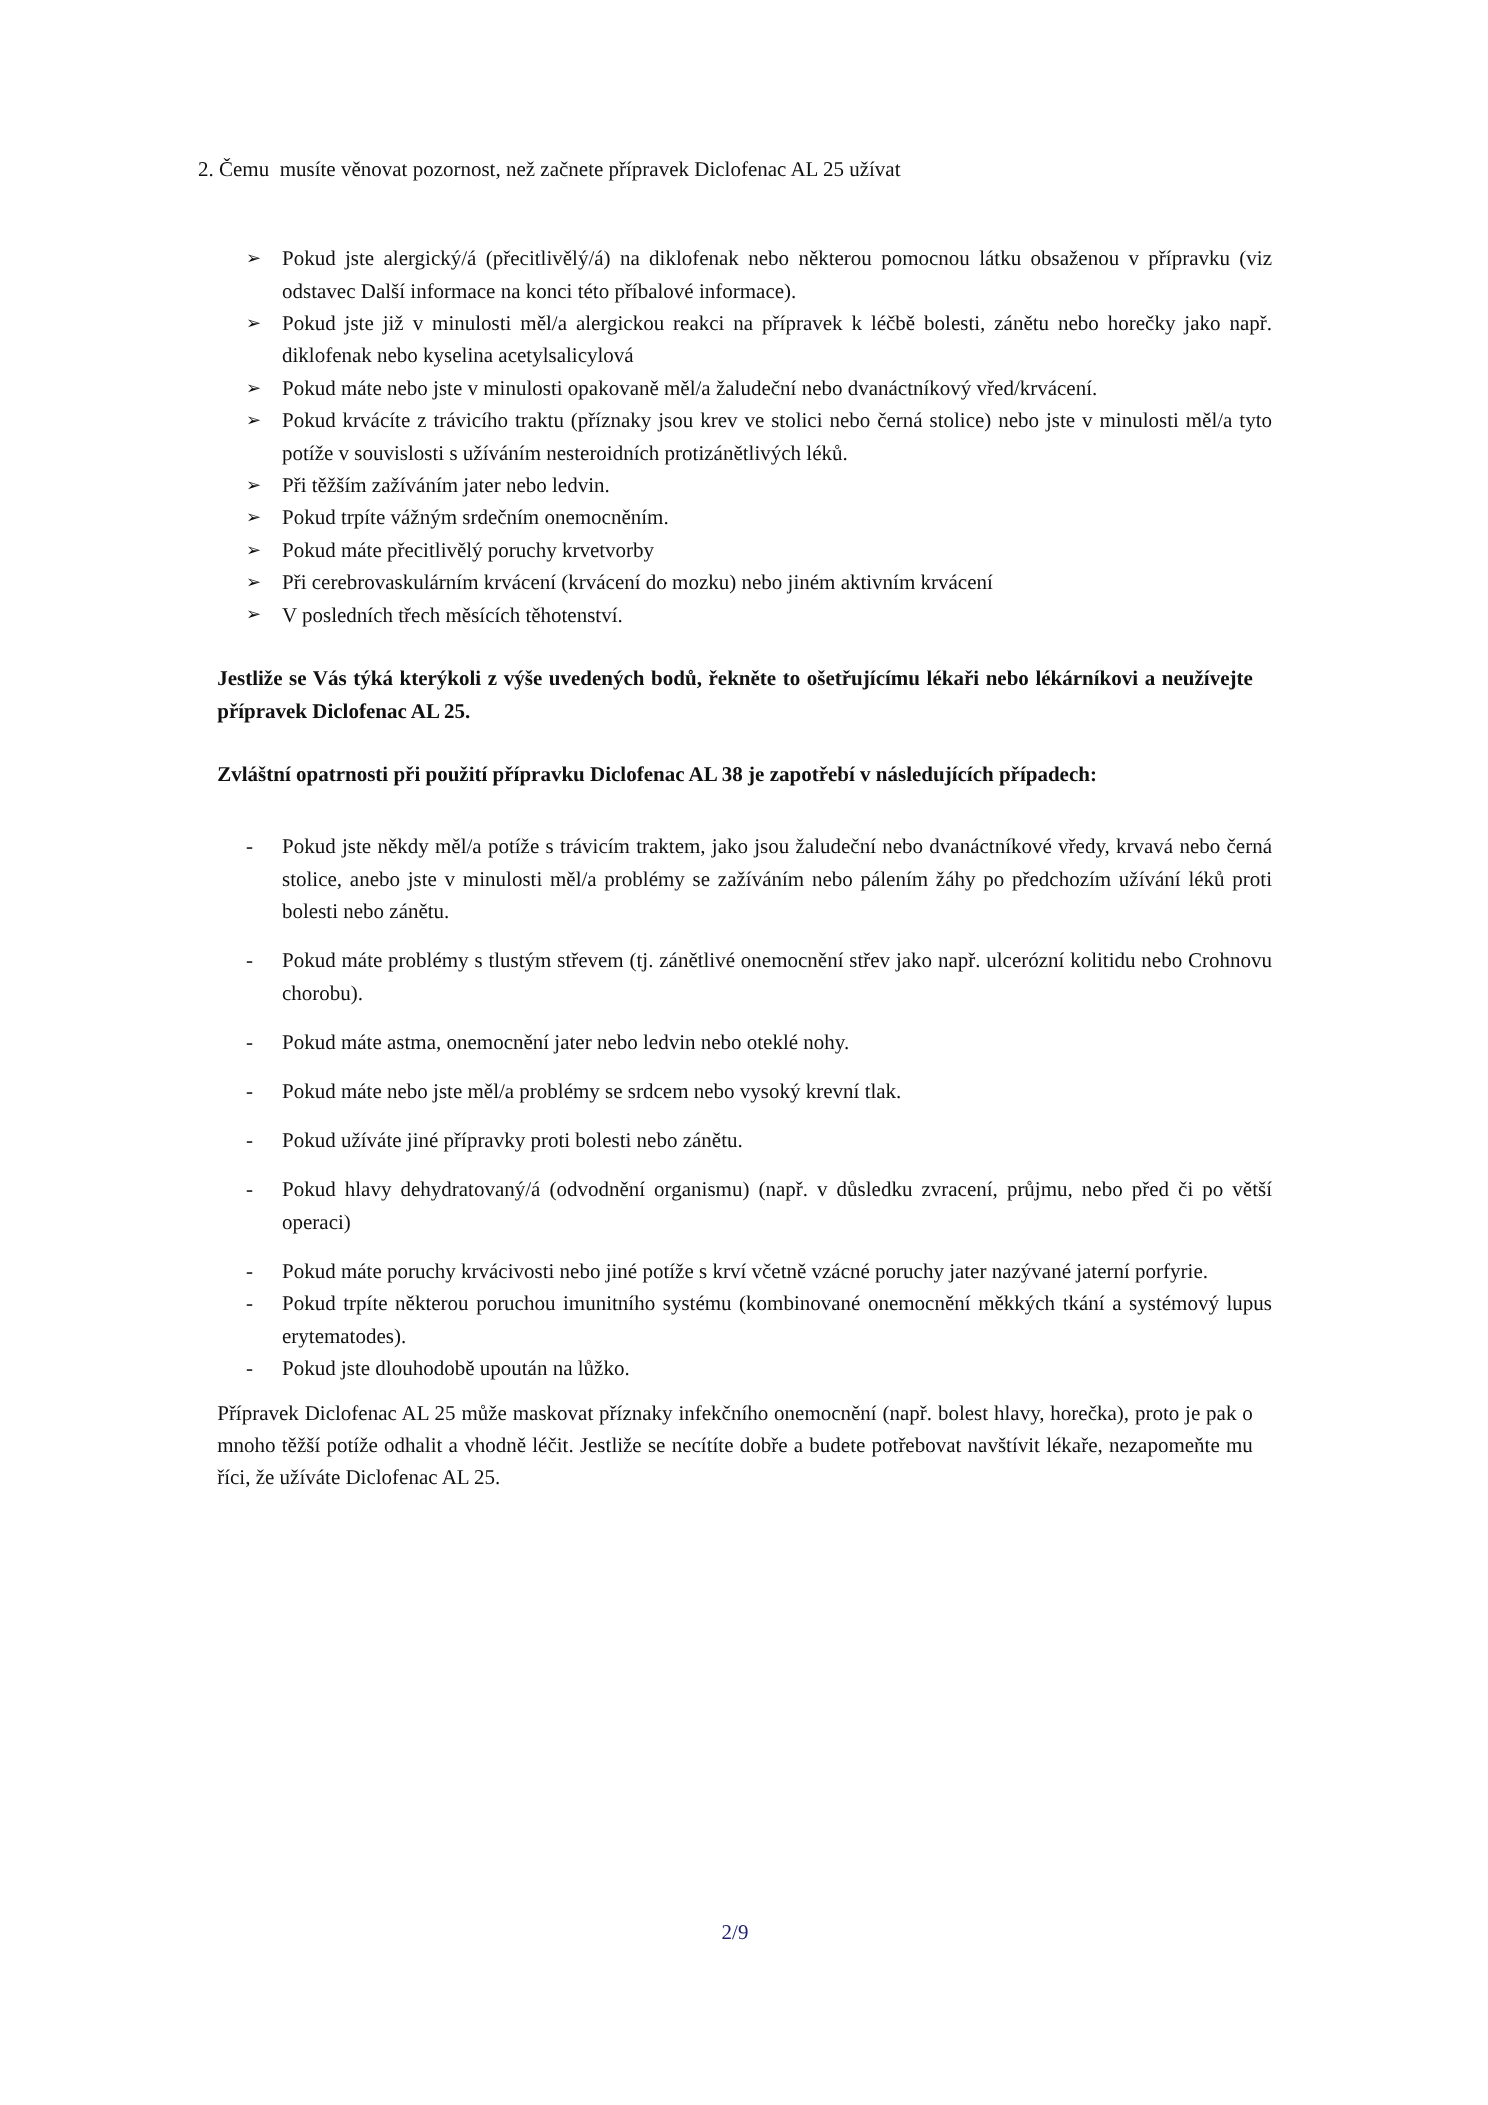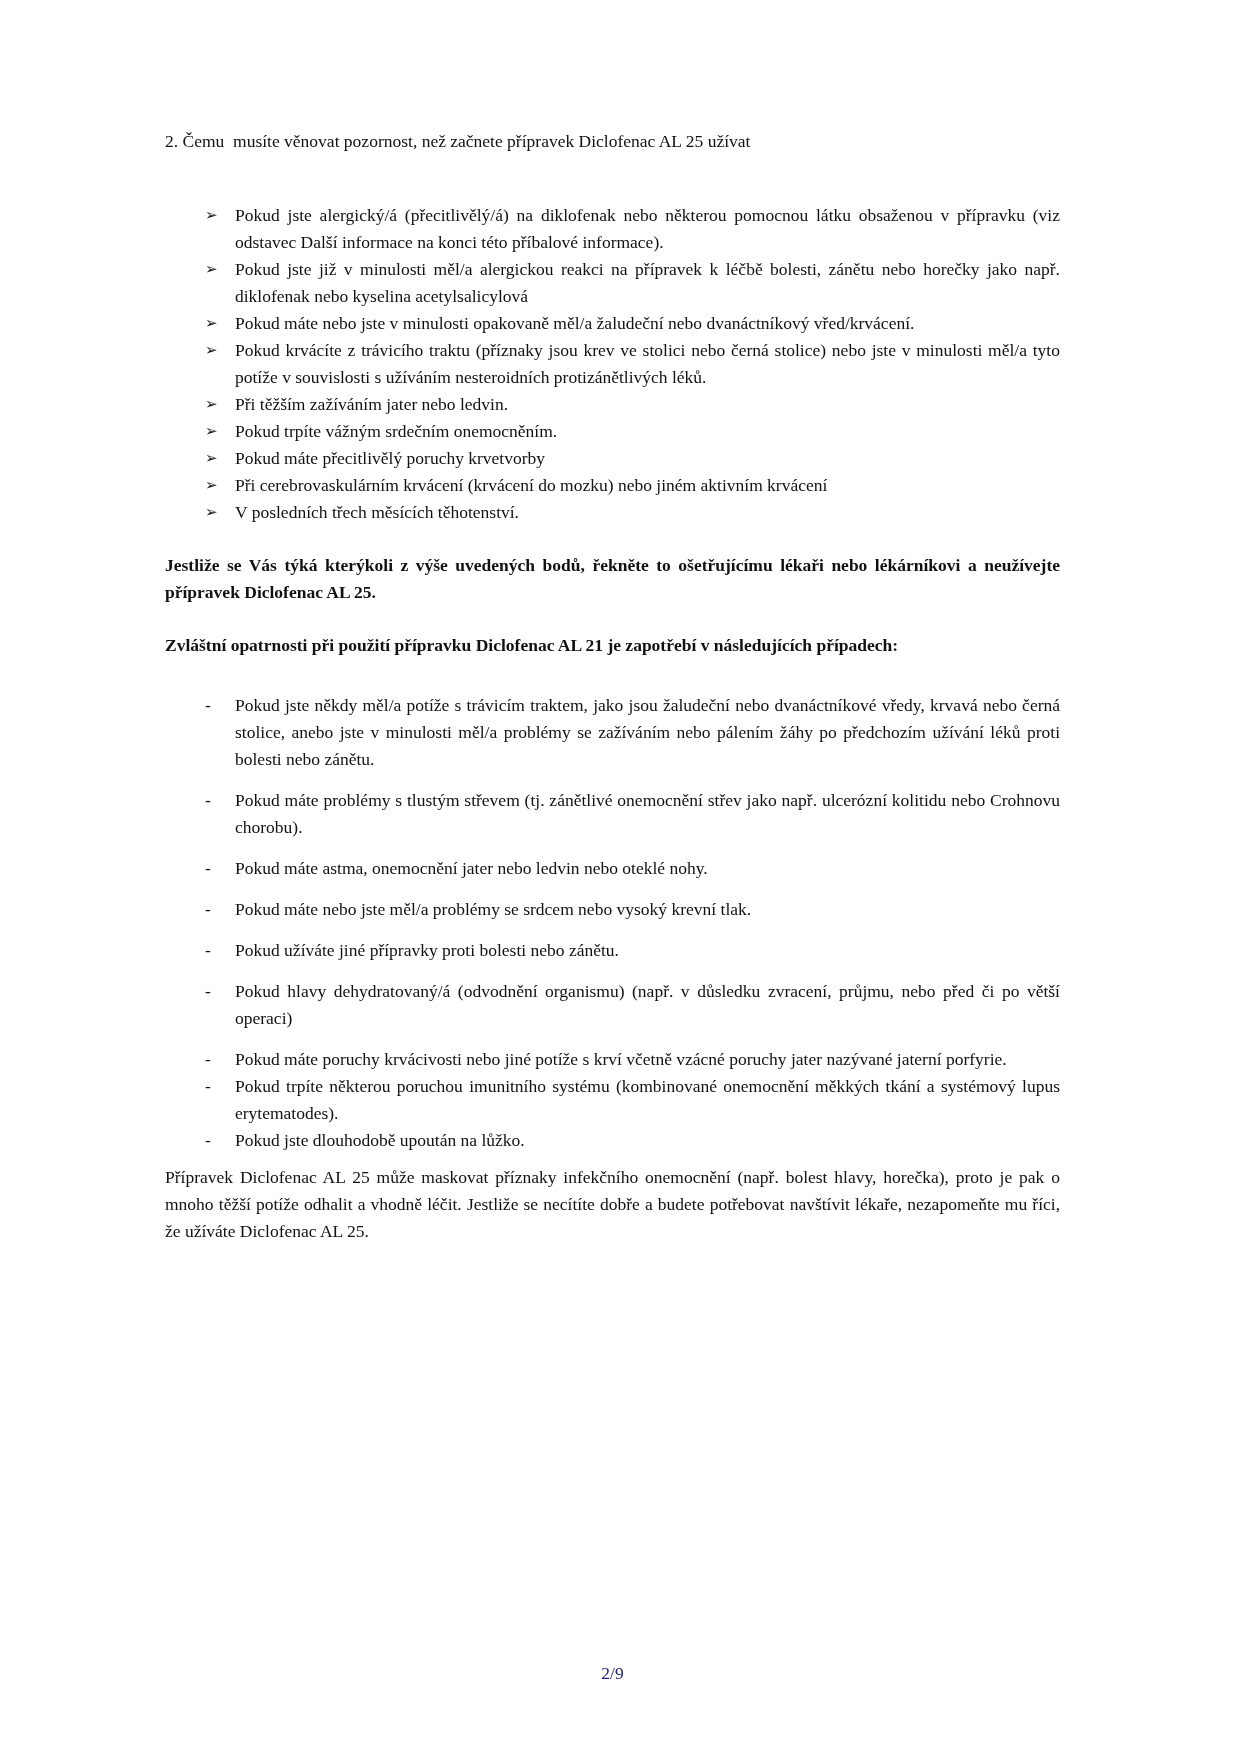--- a/index.html
+++ b/index.html
@@ -26,21 +26,21 @@
     white-space: pre-wrap;
     margin: 0 0 47px 0;
   }
   .sec-heading {
     font-weight: bold;
     text-align: justify;
     margin: 0 0 2px 0;
   }
   .para {
     text-align: justify;
-    margin: 0;
+    margin: 16px;
   }
   .para.bold { font-weight: bold; }
   .w1 { margin-top: 26px; }
   .s2h { margin-top: 26px; margin-bottom: 0; }
   .dash-list { margin-top: 33px; }
   .w2 { margin-top: 43px; }
   .p3 { margin-top: 10px; }
   .li {
     display: flex;
     align-items: flex-start;
@@ -58,21 +58,21 @@
   .li .txt {
     flex: 1;
     text-align: justify;
   }
   .dash-list .li.sp { margin-top: 14px; }
   .dash-list .li:first-child { margin-top: 0; }
   .footer-pagenum {
     position: absolute;
     left: 165px;
     width: 895px;
-    top: 1660px;
+    top: 1597px;
     text-align: center;
   }
 </style>
 </head>
 <body>
 
 <div class="page">
 
   <div class="doc-title">2. Čemu  musíte věnovat pozornost, než začnete přípravek Diclofenac AL 25 užívat</div>
 
@@ -111,21 +111,21 @@
       <span class="txt">Při cerebrovaskulárním krvácení (krvácení do mozku) nebo jiném aktivním krvácení</span>
     </div>
     <div class="li">
       <span class="marker arrow-marker">➢</span>
       <span class="txt">V posledních třech měsících těhotenství.</span>
     </div>
   </div>
 
   <div class="para bold w1">Jestliže se Vás týká kterýkoli z výše uvedených bodů, řekněte to ošetřujícímu lékaři nebo lékárníkovi a neužívejte přípravek Diclofenac AL 25.</div>
 
-  <div class="sec-heading s2h para">Zvláštní opatrnosti při použití přípravku Diclofenac AL 21 je zapotřebí v následujících případech:</div>
+  <div class="sec-heading s2h para">Zvláštní opatrnosti při použití přípravku Diclofenac AL 38 je zapotřebí v následujících případech:</div>
 
   <div class="dash-list">
     <div class="li">
       <span class="marker">-</span>
       <span class="txt">Pokud jste někdy měl/a potíže s trávicím traktem, jako jsou žaludeční nebo dvanáctníkové vředy, krvavá nebo černá stolice, anebo jste v minulosti měl/a problémy se zažíváním nebo pálením žáhy po předchozím užívání léků proti bolesti nebo zánětu.</span>
     </div>
     <div class="li sp">
       <span class="marker">-</span>
       <span class="txt">Pokud máte problémy s tlustým střevem (tj. zánětlivé onemocnění střev jako např. ulcerózní kolitidu nebo Crohnovu chorobu).</span>
     </div>

